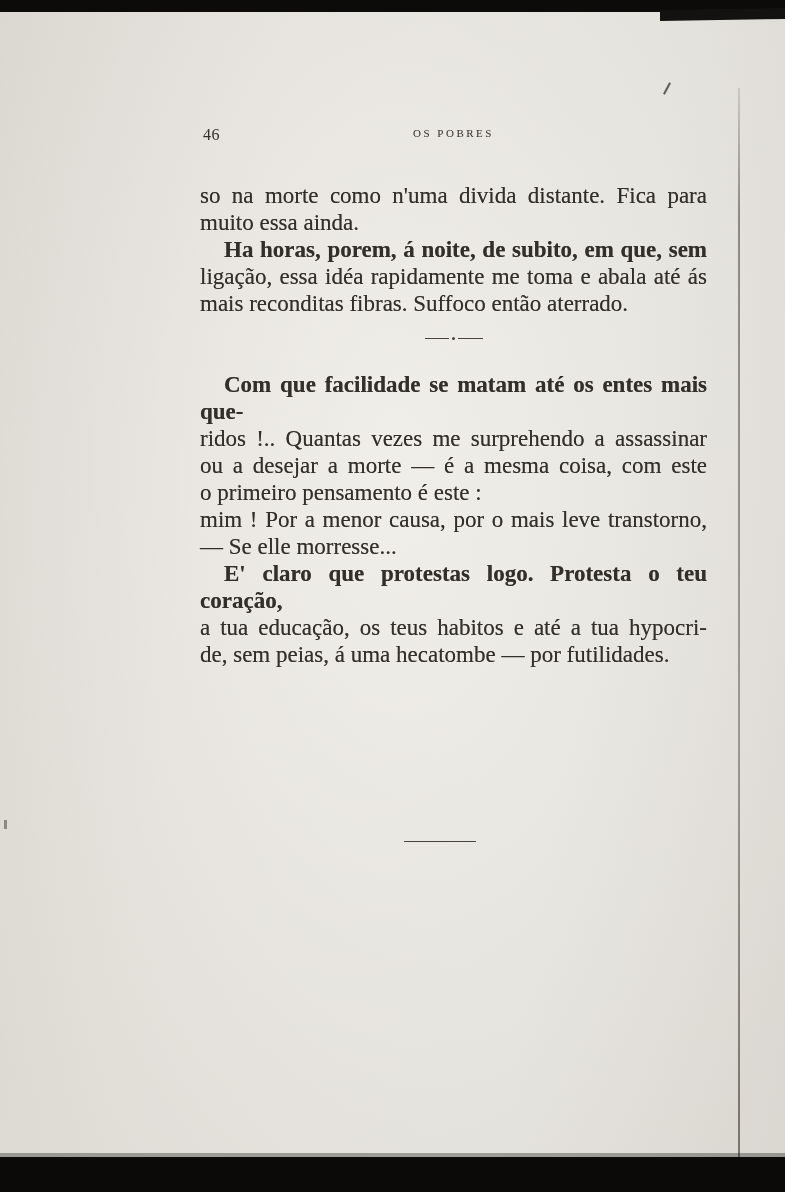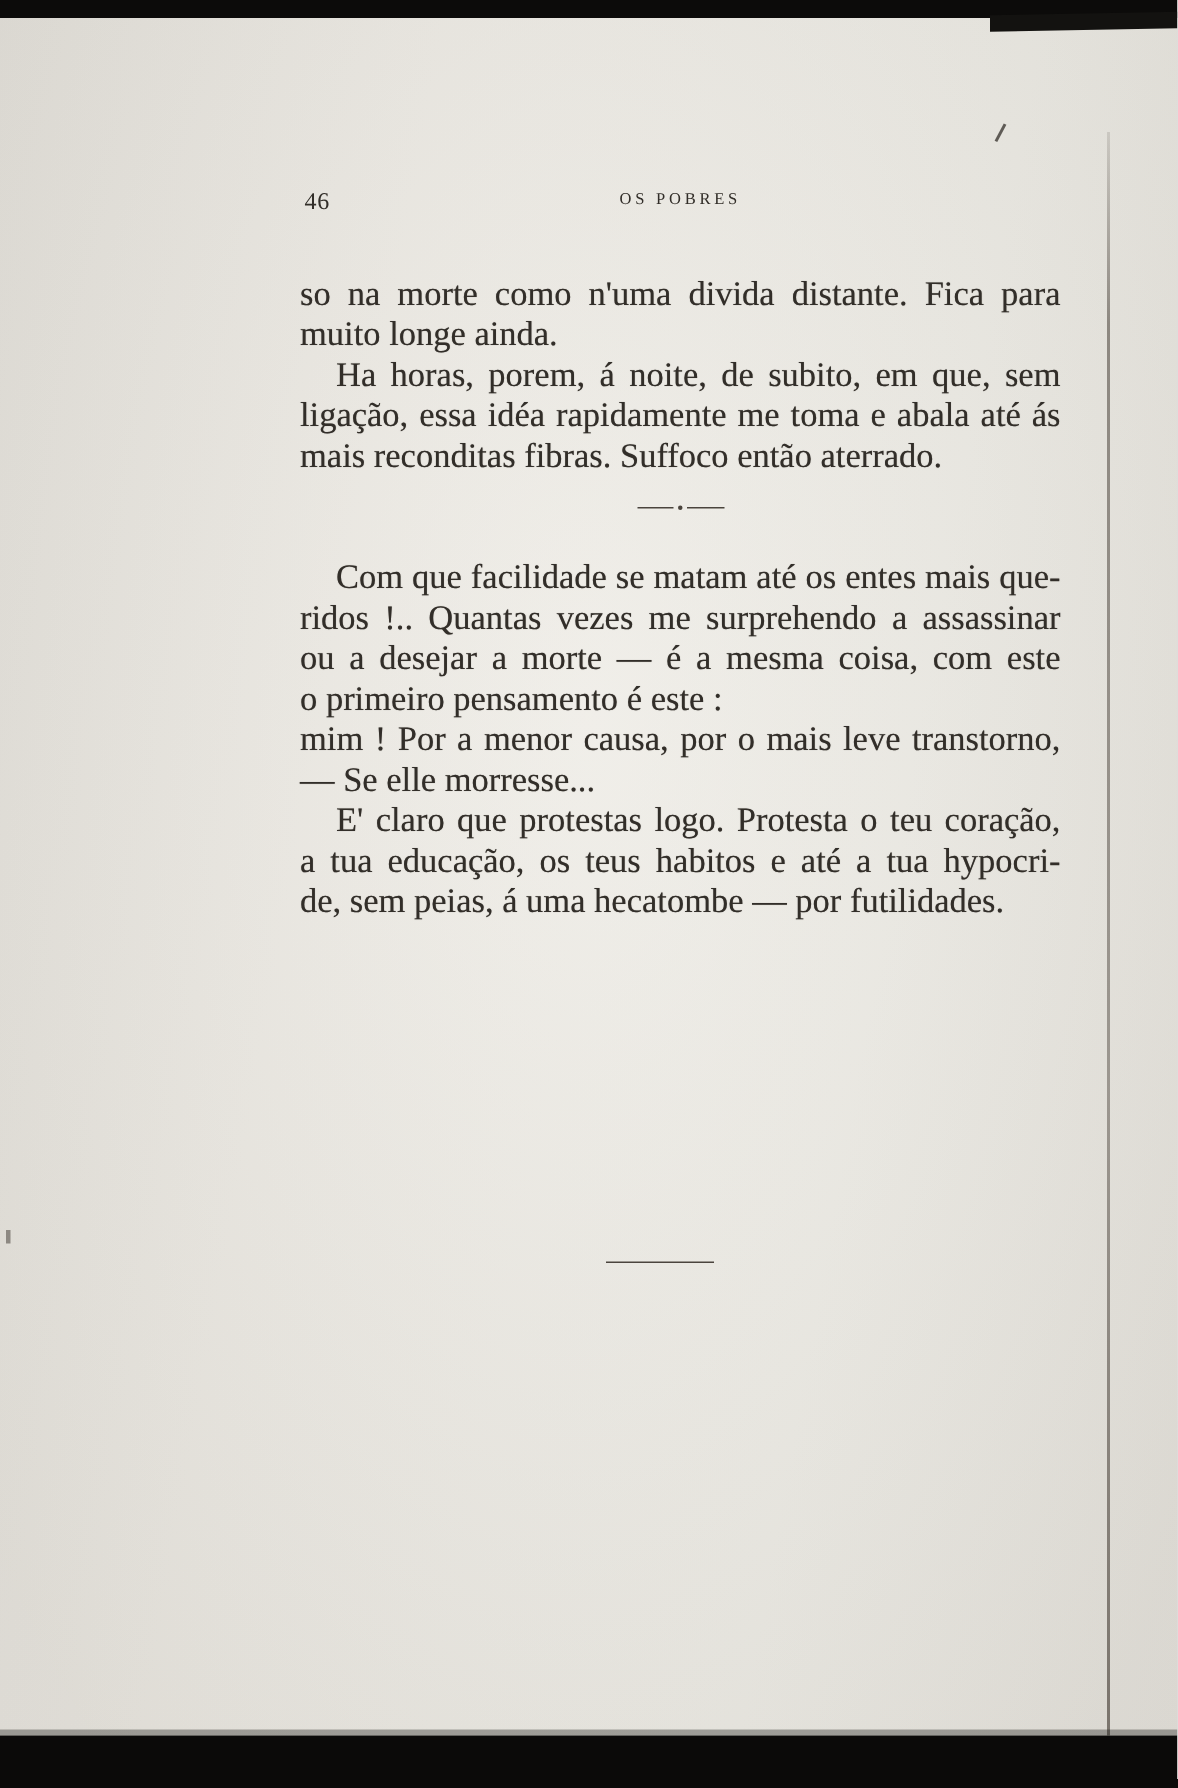--- a/index.html
+++ b/index.html
@@ -89,21 +89,21 @@
     line-height: 27px;
     text-shadow: 0 0 0.5px rgba(45,40,34,0.55);
   }
   .paragraph { margin: 0; }
   .line {
     text-align: justify;
     text-align-last: justify;
     min-height: 27px;
   }
   .line.last { text-align-last: left; }
-  .line.indent { text-indent: 24px; }
+  .line.indent { text-indent: 24px; font-weight: bold; }
   .line.italic { }
 
   
   .divider-1 {
     margin: 18px auto 30px auto;
     width: 58px; height: 6px;
     display: flex;
     align-items: center;
     justify-content: center;
   }
@@ -139,21 +139,21 @@
 
   <div class="header">
     <span class="page-number">46</span>
     <span class="running-title">OS POBRES</span>
   </div>
 
   <div class="text-block">
 
     <div class="paragraph">
       <div class="line">so na morte como n'uma divida distante. Fica para</div>
-      <div class="line last">muito longe ainda.</div>
+      <div class="line last">muito essa ainda.</div>
     </div>
 
     <div class="paragraph">
       <div class="line indent">Ha horas, porem, á noite, de subito, em que, sem</div>
       <div class="line">ligação, essa idéa rapidamente me toma e abala até ás</div>
       <div class="line last italic">mais reconditas fibras. Suffoco então aterrado.</div>
     </div>
 
     <div class="divider-1">
       <span class="seg"></span>

